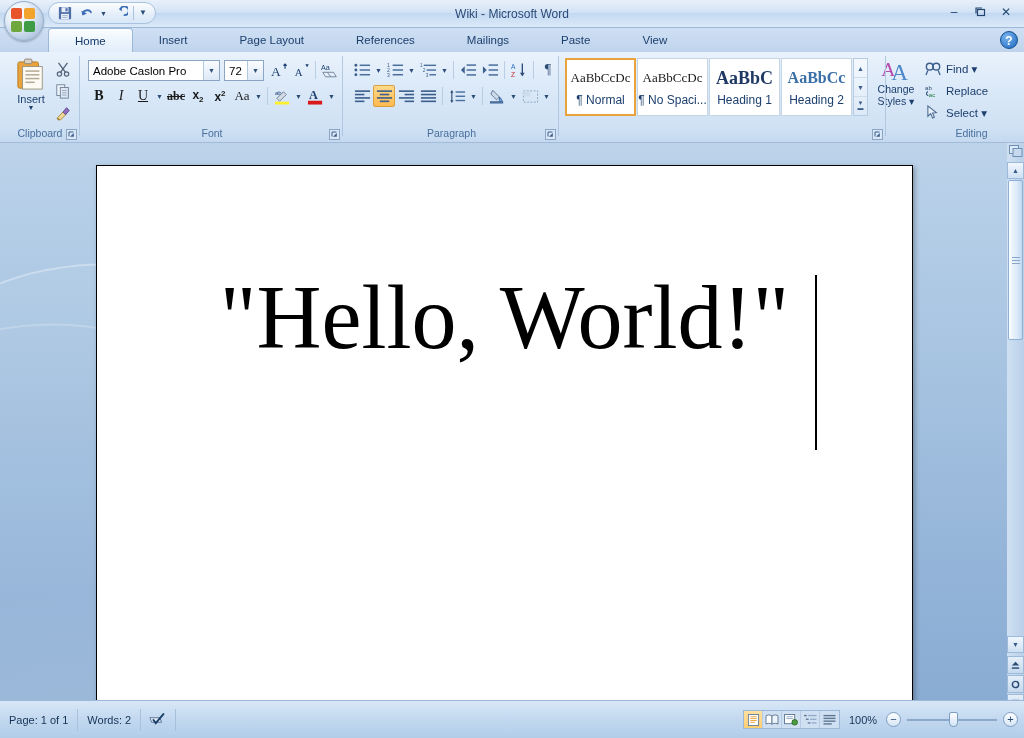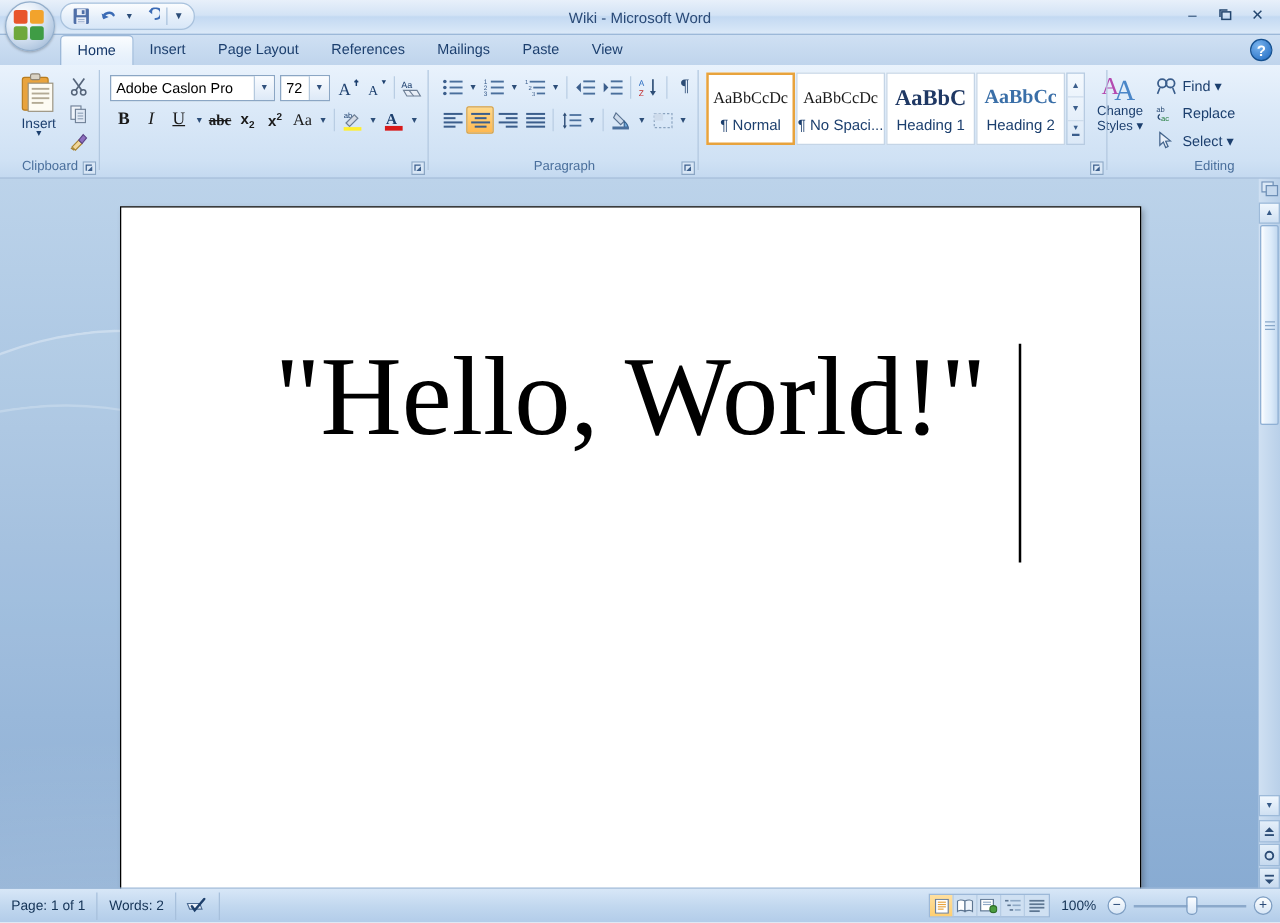--- a/index.html
+++ b/index.html
@@ -49,21 +49,21 @@
   .qat-btn { width: 19px; height: 18px; display: flex; align-items: center; justify-content: center; cursor: default; }
   .qat-sep { width: 1px; height: 14px; background: #a9c2dd; }
 
   
   .tabstrip {
     position: absolute; left: 0; top: 28px; width: 1024px; height: 24px;
     background: linear-gradient(to bottom, #cfe0f3 0%, #bfd4ec 100%);
   }
   .tabs { position: absolute; left: 48px; top: 0; display: flex; height: 24px; }
   .tab {
-    padding: 0 13px; height: 24px; line-height: 25px; font-size: 11.5px; color: #1c3f6e;
+    padding: 0 26px; height: 24px; line-height: 25px; font-size: 11.5px; color: #1c3f6e;
     cursor: default;
   }
   .tab.active {
     background: linear-gradient(to bottom, #fbfdff 0%, #eaf3fc 60%, #e3eefb 100%);
     border: 1px solid #9cb8d8; border-bottom: none;
     border-radius: 4px 4px 0 0; color: #15386a; font-weight: normal;
   }
   .help-btn {
     position: absolute; right: 6px; top: 3px; width: 18px; height: 18px; border-radius: 50%;
     background: radial-gradient(circle at 35% 30%, #7ab4ee, #1c68c0);
@@ -209,21 +209,21 @@
     position: absolute; left: 1px; width: 15px;
     background: linear-gradient(to right,#ffffff 0%, #eaf3fc 25%, #dcebfa 60%, #c2d8ef 100%);
     border: 1px solid #8fb0d4; border-radius: 2px;
     display: flex; align-items: center; justify-content: center; cursor: default;
   }
   .grip { width: 8px; height: 7px; }
   .grip div { height: 1px; background: #89a8c9; margin-bottom: 2px; }
 
   
   .statusbar {
-    position: absolute; left: 0; bottom: 0; width: 1024px; height: 28px;
+    position: absolute; left: 0; bottom: 0; width: 1024px; height: 38px;
     background: linear-gradient(to bottom, #d8e7f7 0%, #c2d8ef 50%, #b2cce9 100%);
     border-top: 1px solid #9cb8d8;
     display: flex; align-items: center;
   }
   .sb-item {
     height: 22px; display: flex; align-items: center; padding: 0 9px;
     font-size: 11px; color: #143356; border-right: 1px solid #a7c0dc; cursor: default;
   }
   .sb-right { position: absolute; right: 6px; display: flex; align-items: center; gap: 6px; }
   .view-btns { display: flex; border: 1px solid #9cb8d8; background: #cfe0f2; }
@@ -440,20 +440,21 @@
           <div class="split-arrow">▼</div>
           <div class="btn sbtn">
             <svg width="17" height="17" viewBox="0 0 18 18">
                 <text x="2" y="12" font-family="Liberation Serif, serif" font-size="13" font-weight="bold" fill="#1c3f6e">A</text>
                 <rect x="1" y="13.5" width="15" height="4" fill="#d81a1a"></rect>
               </svg>
           </div>
           <div class="split-arrow">▼</div>
         </div>
       </div>
+      <div class="group-label">Font</div>
       <div class="dlg-launcher">
         <svg width="11" height="11" viewBox="0 0 11 11">
             <rect x="0.5" y="0.5" width="10" height="10" fill="#d9e7f6" stroke="#8ba6c4"></rect>
             <path d="M3 7.5 L3 3 L7.5 3" stroke="#3b5e8c" fill="none"></path>
             <path d="M7.8 4 L7.8 7.8 L4 7.8 Z" fill="#3b5e8c"></path>
           </svg>
       </div>
       <div class="group-sep" style="right:0"></div>
     </div>
 

